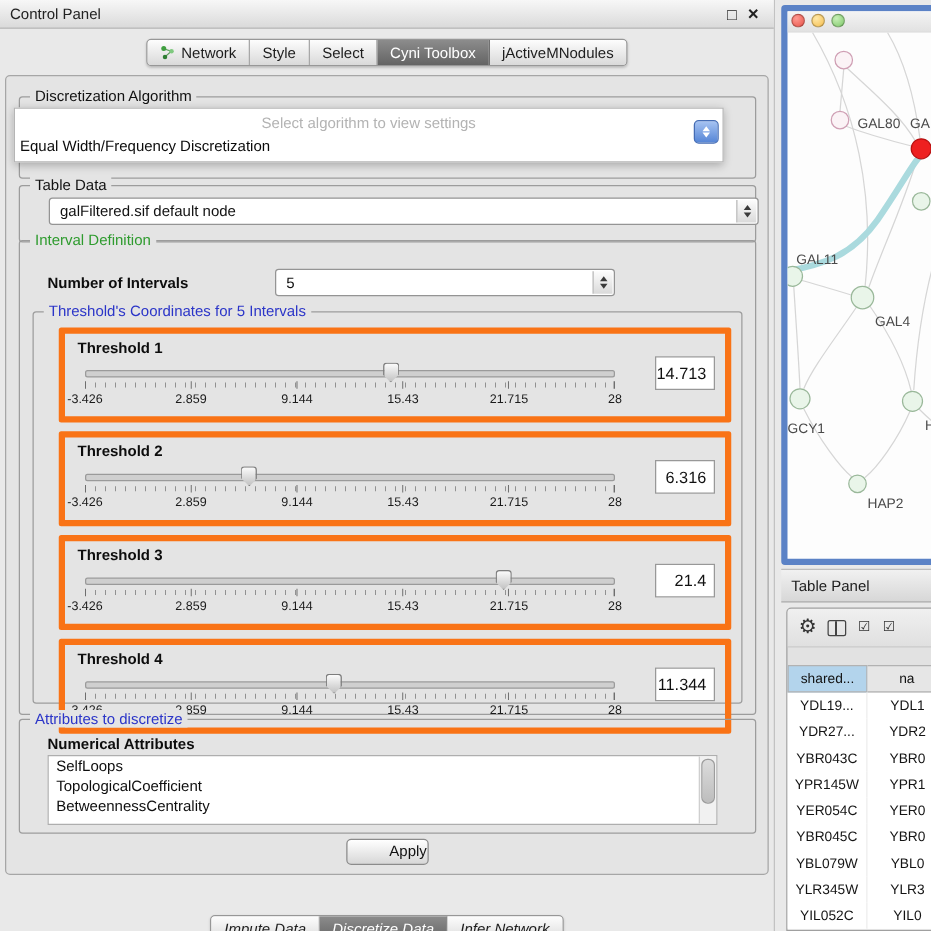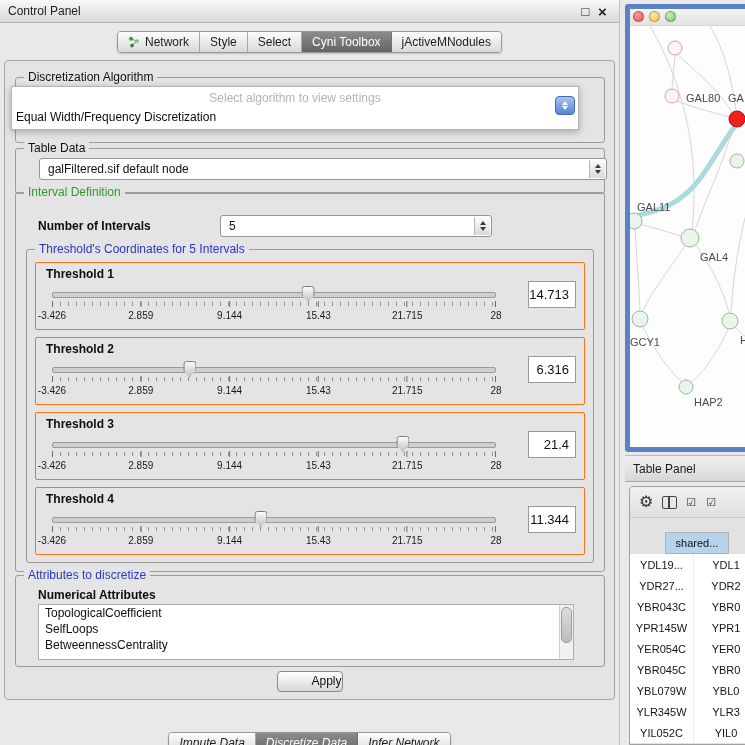--- a/index.html
+++ b/index.html
@@ -40,21 +40,21 @@
   .algo-option{padding:1px 4px;color:#0b0b0b;line-height:16px;}
   .algo-option.bold{font-weight:bold;}
   .blue-stepper{position:absolute;right:3px;top:9px;width:18px;height:17px;border-radius:4px;background:linear-gradient(#a6c3f2,#5585d6);border:1px solid #446cb4;display:flex;flex-direction:column;align-items:center;justify-content:center;gap:1px;z-index:21;}
   .blue-stepper .t1{width:0;height:0;border-left:3px solid transparent;border-right:3px solid transparent;border-bottom:4px solid #fff;}
   .blue-stepper .t2{width:0;height:0;border-left:3px solid transparent;border-right:3px solid transparent;border-top:4px solid #fff;}
 
   .bold-label{position:absolute;font-size:12px;font-weight:bold;color:#0d0d0d;white-space:nowrap;}
 
   
   .th-panels{position:absolute;left:0;right:0;top:12px;}
-  .th-panel{position:relative;height:66px;border:1px solid #f97316;border-radius:2px;margin:0 8px 7px 8px;}
+  .th-panel{position:relative;height:66px;border:5px solid #f97316;border-radius:2px;margin:0 8px 7px 20px;}
   .th-label{position:absolute;left:10px;top:4px;font-size:12px;font-weight:bold;color:#0d0d0d;}
   .th-body{position:absolute;left:6px;right:78px;top:20px;height:44px;}
   .slider{position:relative;height:44px;margin:0 10px;}
   .track{position:absolute;left:0;right:0;top:9px;height:4px;background:#cfcfcf;border:1px solid #9a9a9a;border-radius:2px;}
   .thumb{position:absolute;top:3px;width:13px;height:16px;transform:translateX(-50%);background:linear-gradient(#fbfbfb,#c3c3c3);border:1px solid #7d7d7d;border-radius:3px;clip-path:polygon(0 0,100% 0,100% 60%,50% 100%,0 60%);box-sizing:border-box;}
   .ticks-minor{position:absolute;left:0;right:0;top:19px;height:4px;background-image:repeating-linear-gradient(90deg,#919191 0 1px,transparent 1px 8px);}
   .ticks-major{position:absolute;left:0;right:0;top:18px;height:6px;background-image:linear-gradient(90deg,#6e6e6e 0 1px,transparent 1px);background-size:20% 100%;border-right:1px solid #6e6e6e;}
   .scale{position:absolute;left:0;right:0;top:27px;height:12px;font-size:10px;color:#1a1a1a;}
   .scale span{position:absolute;transform:translateX(-50%);white-space:nowrap;}
   .value-box{position:absolute;right:8px;top:18px;width:48px;height:27px;box-sizing:border-box;background:#fff;border:1px solid #989898;font-size:13px;color:#111;text-align:right;line-height:25px;padding-right:6px;}
@@ -81,21 +81,21 @@
 
   .table-panel-bar{position:absolute;left:625px;top:455px;width:120px;height:27px;box-sizing:border-box;background:linear-gradient(#f1f1f1,#d7d7d7);border-top:1px solid #bdbdbd;border-bottom:1px solid #a8a8a8;font-size:12px;display:flex;align-items:center;padding-left:8px;color:#1c1c1c;}
 
   .table-window{position:absolute;left:629px;top:486px;width:130px;height:259px;box-sizing:border-box;background:#e2e2e2;border:1px solid #a0a0a0;border-radius:4px 4px 0 0;overflow:hidden;}
   .table-toolbar{height:30px;display:flex;align-items:center;gap:9px;padding-left:9px;background:linear-gradient(#f0f0f0,#e0e0e0);border-bottom:1px solid #cacaca;}
   .gear{font-size:16px;color:#333;line-height:1;}
   .icon-cols{width:13px;height:11px;border:1.5px solid #444;border-radius:2px;background:linear-gradient(90deg,transparent 0 5px,#444 5px 6.5px,transparent 6.5px);}
   .chk{font-size:11px;color:#333;line-height:1;letter-spacing:1px;}
   .table-grid{margin-top:14px;}
   .thead{display:flex;height:22px;font-size:11px;}
-  .th-cell{box-sizing:border-box;border:1px solid #b2b2b2;border-left:none;display:flex;align-items:center;justify-content:center;background:#e6e6e6;color:#111;overflow:hidden;white-space:nowrap;margin-left:35px;}
+  .th-cell{box-sizing:border-box;border:1px solid #b2b2b2;border-left:none;display:flex;align-items:center;justify-content:center;background:#e6e6e6;color:#111;overflow:hidden;white-space:nowrap;}
   .th-cell:first-child{border-left:1px solid #b2b2b2;width:64px;flex:none;}
   .th-cell.sel{background:#b3d4ec;}
   .th-cell:last-child{flex:1;}
   .tbody{background:#fff;}
   .t-row{display:flex;height:21px;font-size:11px;background:#fff;}
   .t-cell{box-sizing:border-box;display:flex;align-items:center;justify-content:center;color:#141414;overflow:hidden;white-space:nowrap;}
   .t-cell.c1{width:64px;flex:none;border-right:1px solid #ededed;}
   .t-cell.c2{flex:1;}
 </style>
 </head>
@@ -262,22 +262,22 @@
             </div>
           </div>
       </div>
     </div>
 
     <div class="group" style="left:10px;top:514px;width:588px;height:90px;">
       <span class="group-title blue">Attributes to discretize</span>
       <span class="bold-label" style="left:22px;top:12px;">Numerical Attributes</span>
       <div class="attr-list">
         <div id="attr-items">
+            <div class="attr-item">SelfLoops</div>
             <div class="attr-item">TopologicalCoefficient</div>
-            <div class="attr-item">SelfLoops</div>
             <div class="attr-item">BetweennessCentrality</div>
           </div>
         <div class="attr-scroll">
           <div class="attr-thumb"></div>
         </div>
       </div>
     </div>
 
     <div class="apply-btn">Apply</div>
   </div>

